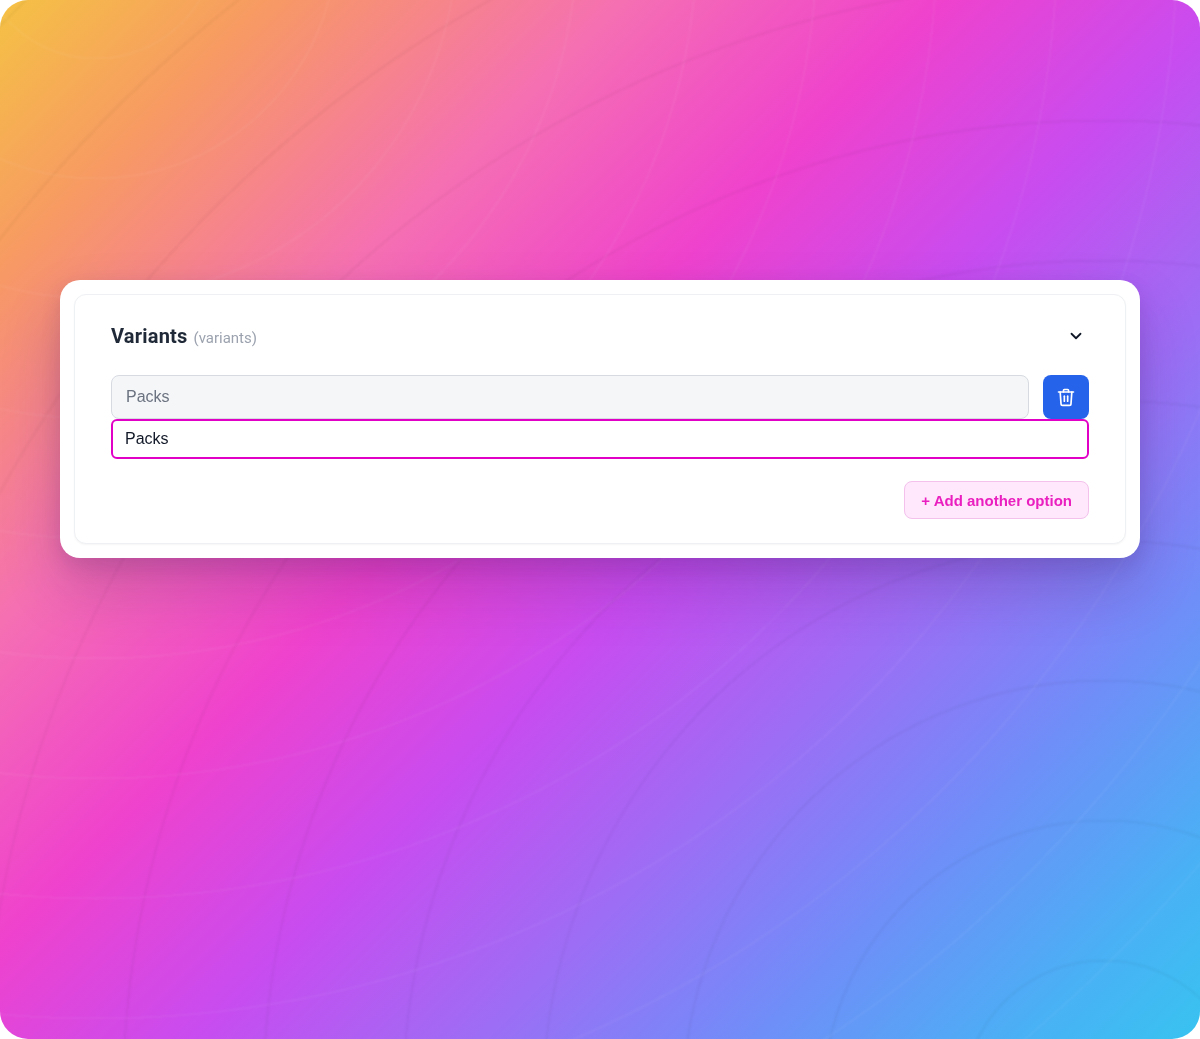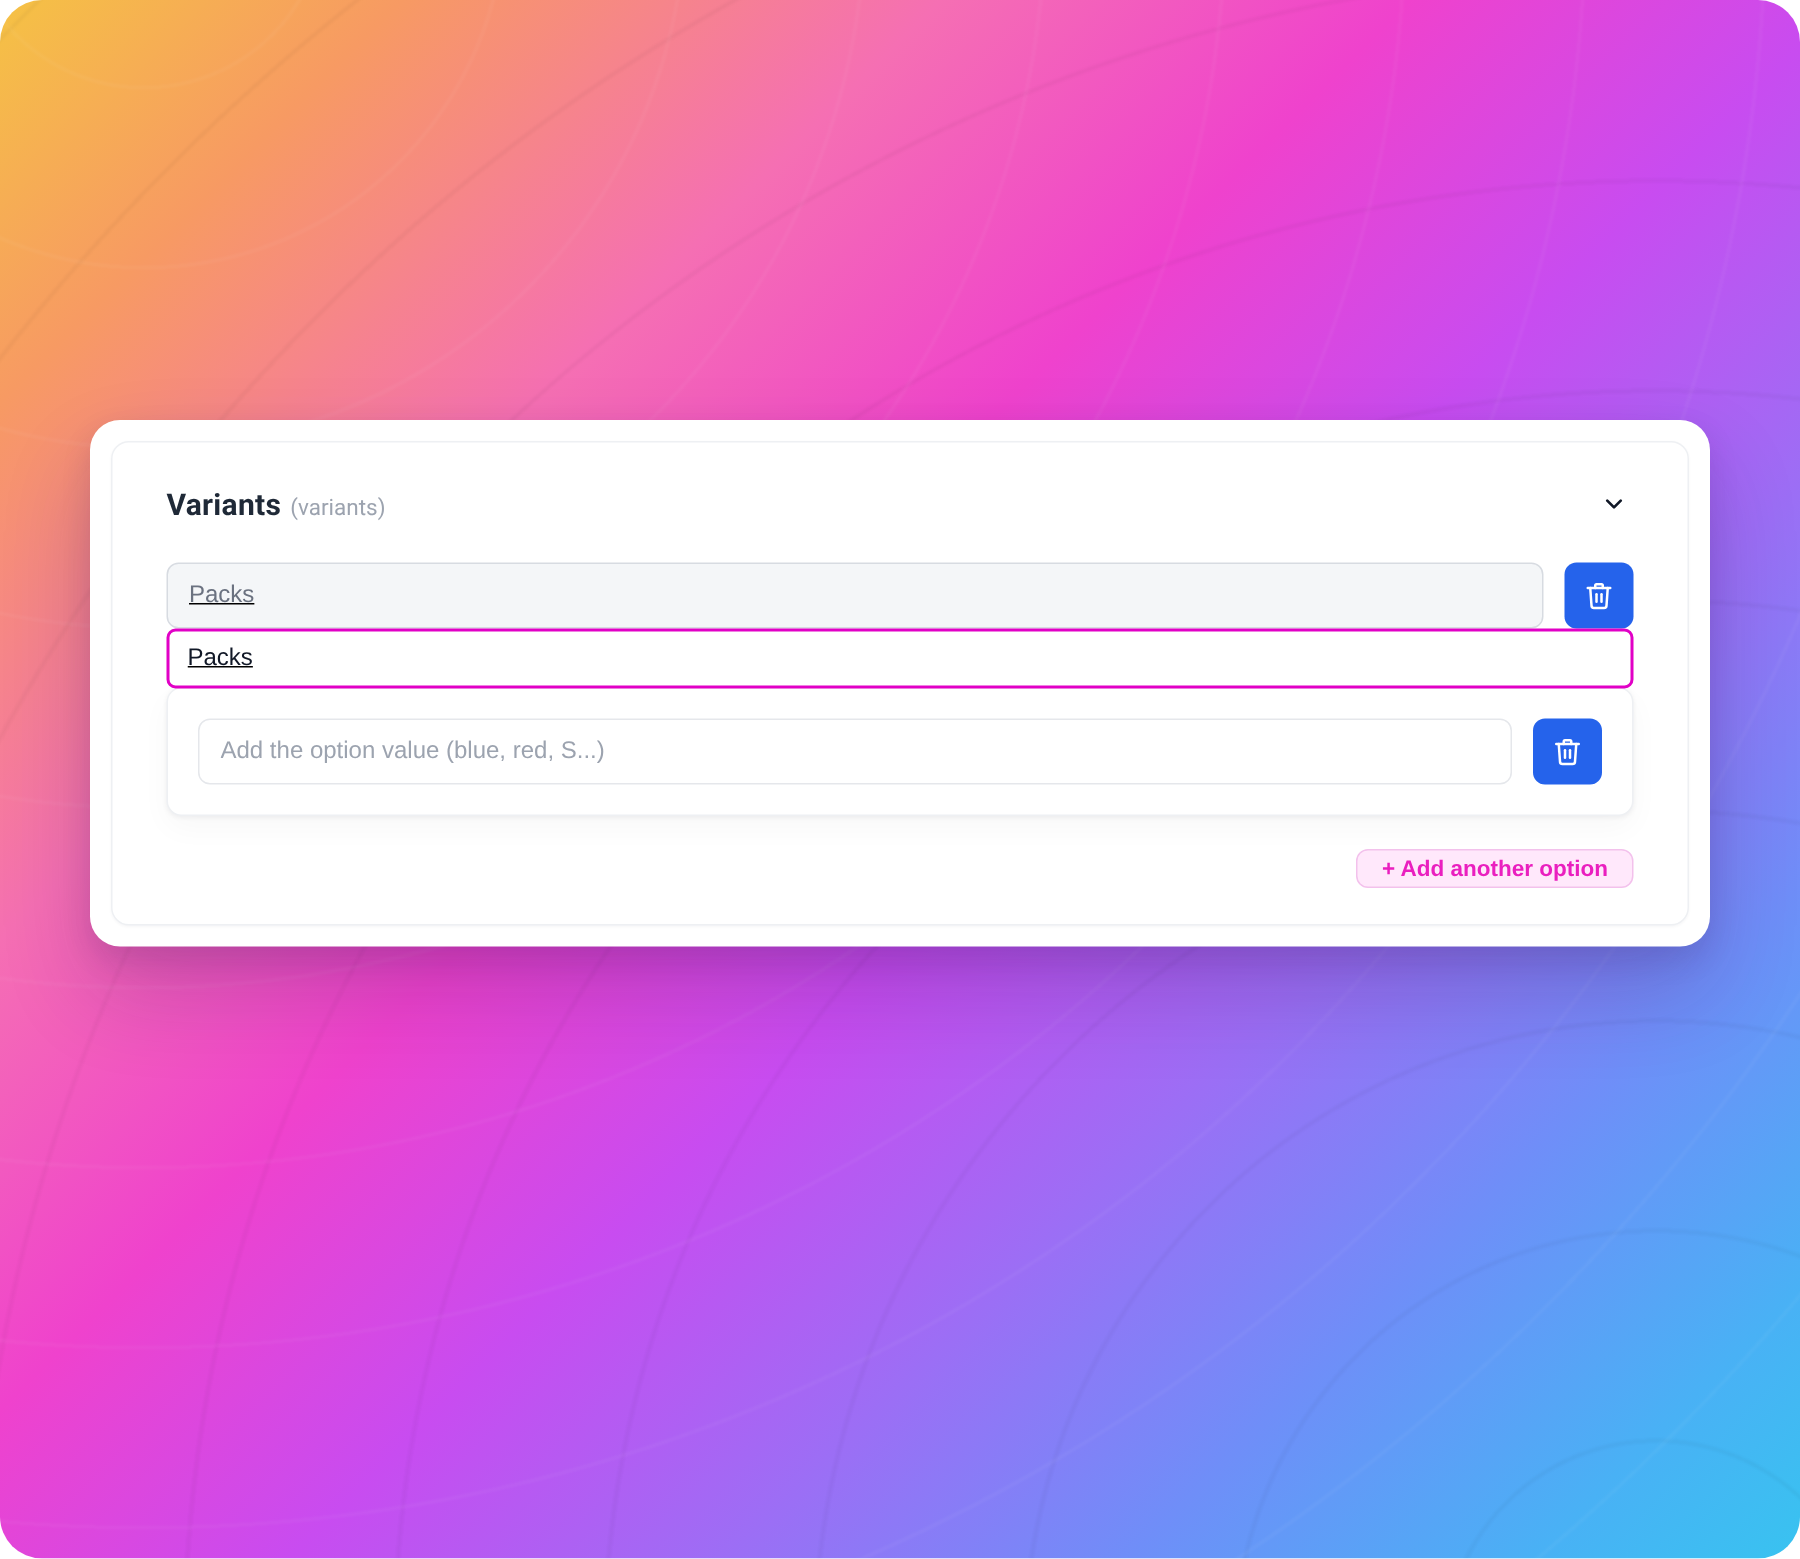--- a/index.html
+++ b/index.html
@@ -104,21 +104,20 @@
       line-height:1.9;
     }
 
     .option-block{
       margin-top:26px;
     }
     .row{
       display:flex;
       gap:14px;
       align-items:flex-start;
-      text-decoration:underline;
     }
     .name-input{
       flex:1;
       height:44px;
       border:1px solid #d7dbe1;
       background:#f4f6f8;
       border-radius:8px;
       padding:0 14px;
       font-size:16px;
       color:#6b7280;
@@ -183,21 +182,21 @@
       display:flex;
       justify-content:flex-end;
       margin-top:22px;
     }
     .add-btn{
       background:#ffe8fb;
       border:1px solid #f3c1ec;
       color:#ea1fbf;
       font-weight:600;
       font-size:15px;
-      height:26px;
+      height:38px;
       padding:0 16px;
       border-radius:8px;
       cursor:pointer;
     }
 
     .row + .row{ margin-top:0; }
     .mt-neg{ margin-top:-1px; }
   </style>
 </head>
 <body>
@@ -234,34 +233,20 @@
               <path d="M14 11v6"></path>
               <path d="M9 6V4a1 1 0 0 1 1-1h4a1 1 0 0 1 1 1v2"></path>
             </svg>
         </button>
       </div>
 
       <div class="row mt-neg">
         <input class="active-input" type="text" autofocus="" value="Packs" style="">
       </div>
 
-      <div class="values-card">
-        <div class="row-inner">
-          <input class="value-input" type="text" placeholder="Add the option value (blue, red, S...)" style="">
-          <button class="icon-btn">
-            <svg viewBox="0 0 24 24" fill="none" stroke="currentColor" stroke-width="2" stroke-linecap="round" stroke-linejoin="round">
-                <polyline points="3 6 5 6 21 6"></polyline>
-                <path d="M19 6l-1 14a2 2 0 0 1-2 2H8a2 2 0 0 1-2-2L5 6"></path>
-                <path d="M10 11v6"></path>
-                <path d="M14 11v6"></path>
-                <path d="M9 6V4a1 1 0 0 1 1-1h4a1 1 0 0 1 1 1v2"></path>
-              </svg>
-          </button>
-        </div>
-      </div>
 
     </div>
 
     <div class="footer-row">
       <button class="add-btn">+ Add another option</button>
     </div>
 
   </div>
 </div>
 

